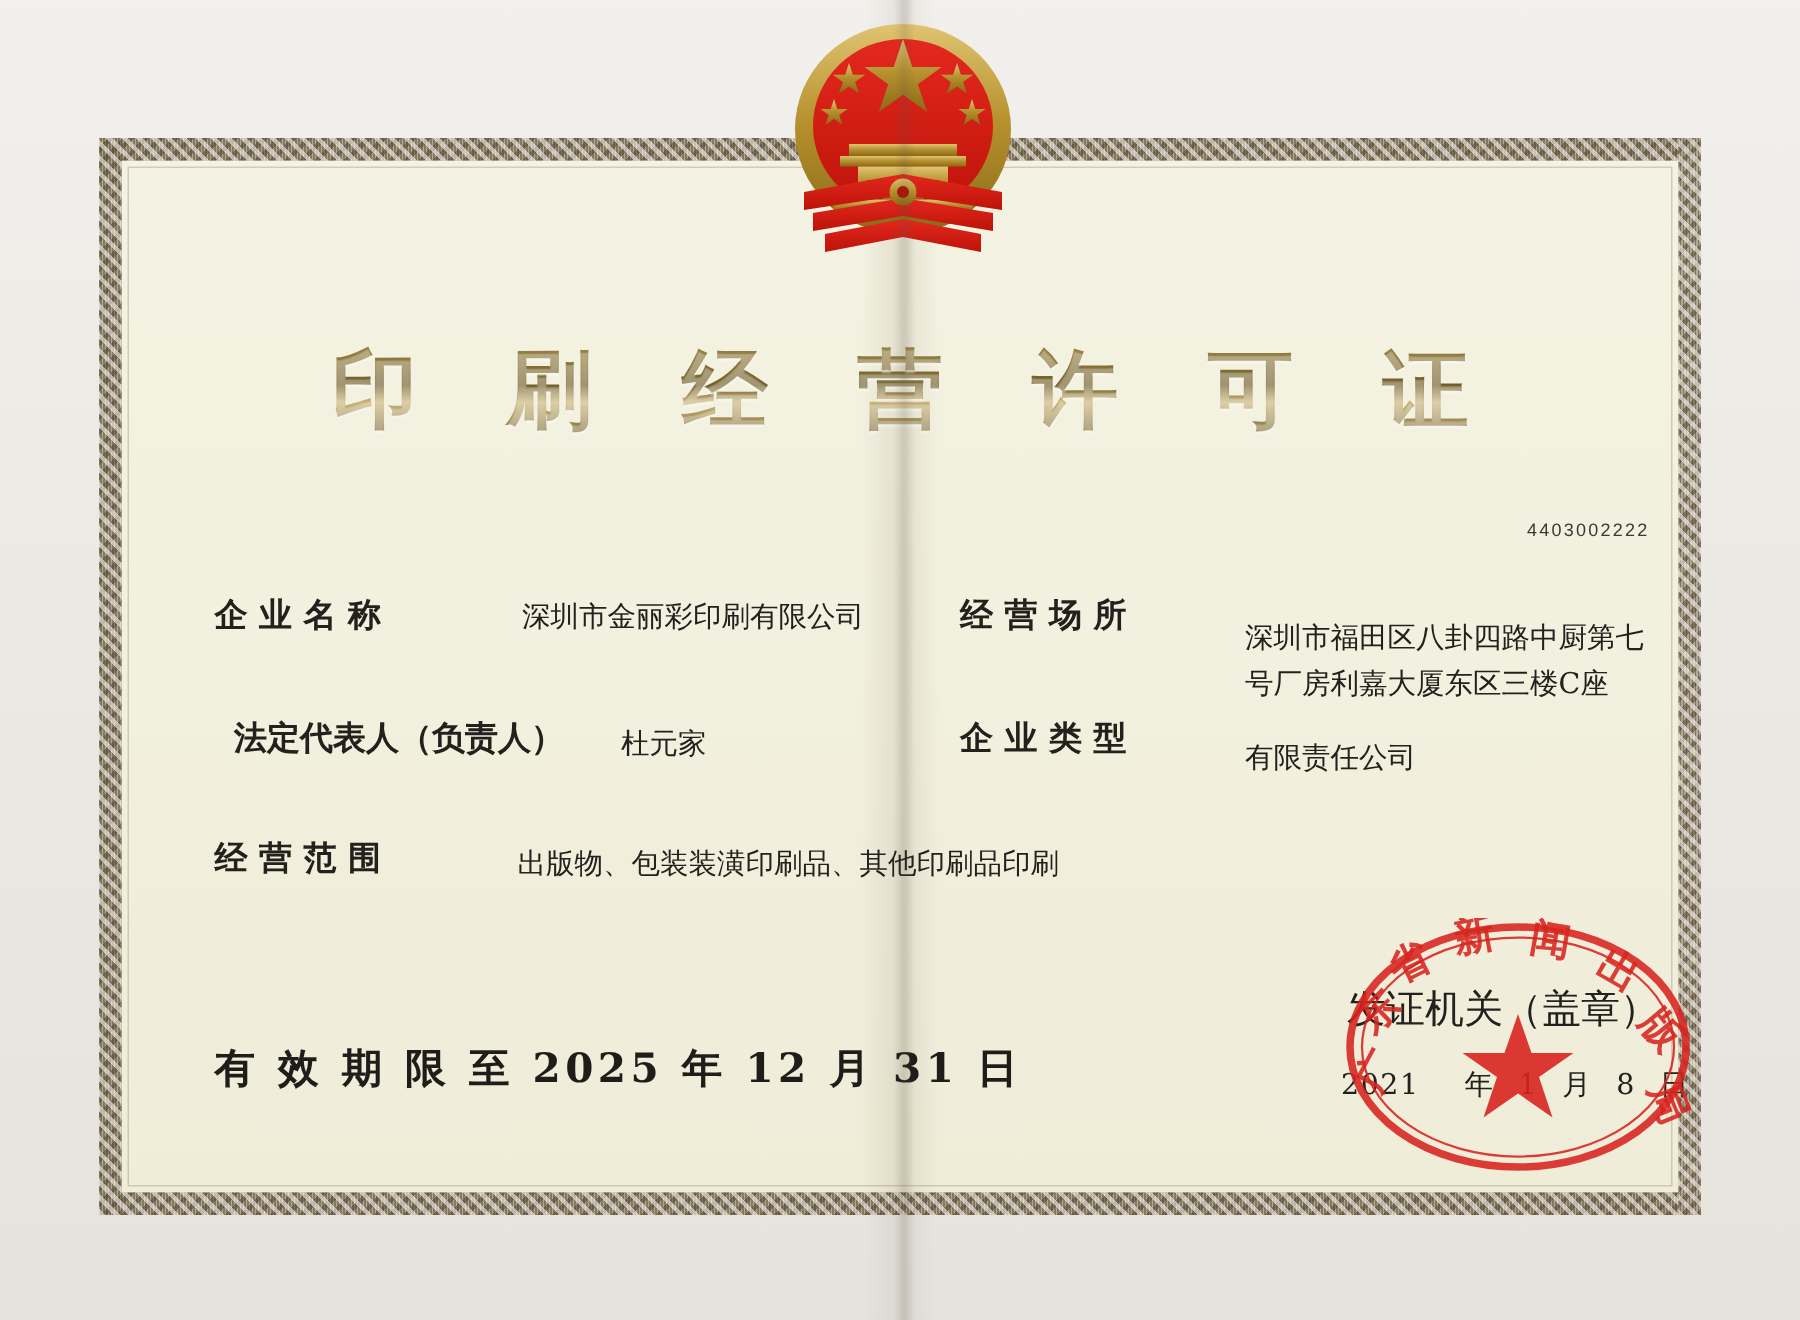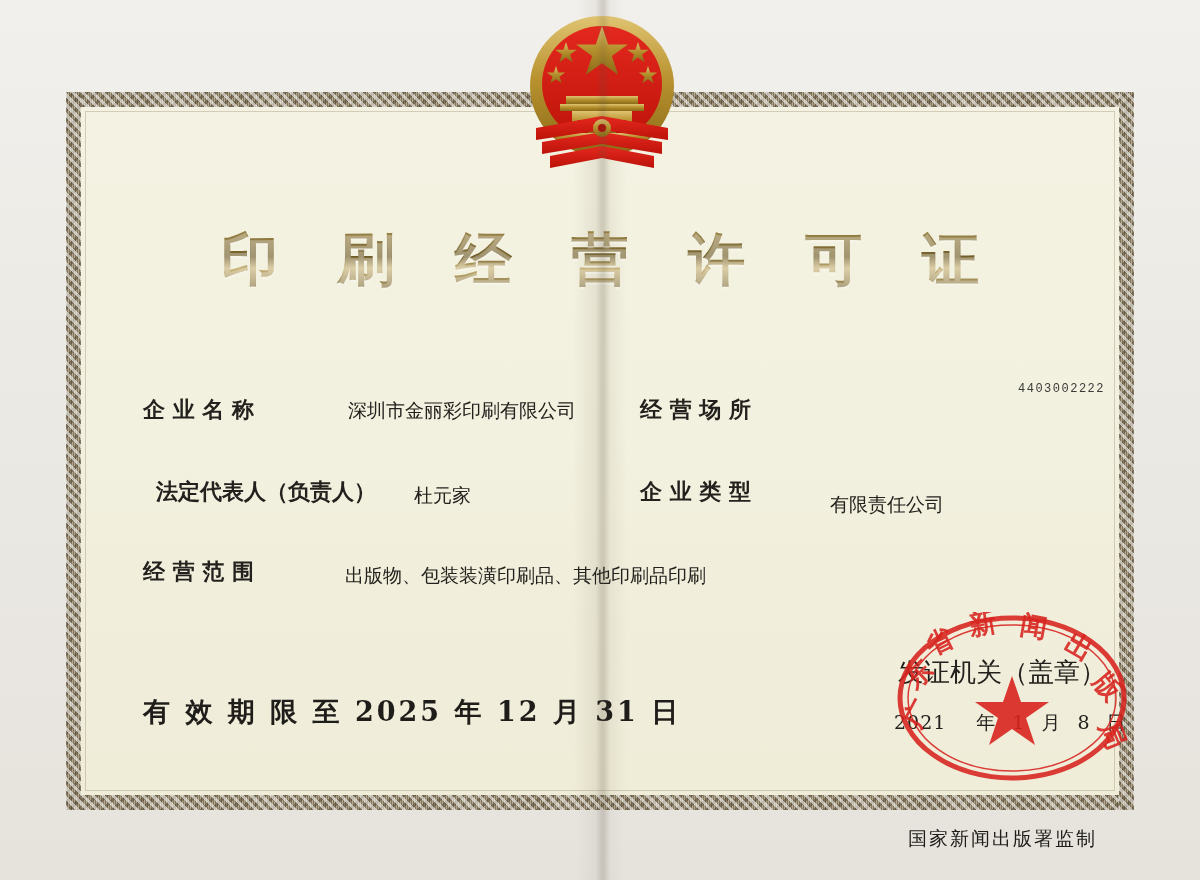--- a/index.html
+++ b/index.html
@@ -112,25 +112,24 @@
     white-space: nowrap;
   }
   .cert-no-line .paren { font-size: 21px; }
   .cert-no-line .prov  { font-size: 13px; vertical-align: 2px; padding: 0 12px; }
   .cert-no-line .tail  { padding-left: 54px; }
 
   .cert-no-digits {
     position: absolute;
     left: 1018px;
     top: 346px;
-    font-family: Liberation Mono, monospace;
+    font-family: Liberation Sans, sans-serif;
     font-size: 12px;
     letter-spacing: 1.5px;
     color: #3a3a38;
-    margin-top: 36px;
   }
 
   
   .field-label {
     position: absolute;
     font-family: "DejaVu Serif", "Liberation Serif", serif;
     font-weight: bold;
     font-size: 22px;
     color: #23211d;
     white-space: nowrap;
@@ -296,20 +295,21 @@
   <div class="field-label" id="lbl-company">企 业 名 称</div>
   <div class="field-value" id="val-company">深圳市金丽彩印刷有限公司</div>
 
   <div class="field-label" id="lbl-legal">法定代表人（负责人）</div>
   <div class="field-value" id="val-legal">杜元家</div>
 
   <div class="field-label" id="lbl-scope">经 营 范 围</div>
   <div class="field-value" id="val-scope">出版物、包装装潢印刷品、其他印刷品印刷</div>
 
   <div class="field-label" id="lbl-premises">经 营 场 所</div>
+  <div class="field-value wrap" id="val-premises">深圳市福田区八卦四路中厨第七号厂房利嘉大厦东区三楼C座</div>
 
   <div class="field-label" id="lbl-enttype">企 业 类 型</div>
   <div class="field-value" id="val-enttype">有限责任公司</div>
 
   <div id="validity">有 效 期 限 至 2025 年 12 月 31 日</div>
 
   <div id="issuer-label">发证机关（盖章）</div>
   <div id="issue-date">
     <span>2021</span><span class="gap"></span><span>年</span><span class="gap-sm"></span><span>1</span><span class="gap-sm"></span><span>月</span><span class="gap-sm"></span><span>8</span><span class="gap-sm"></span><span>日</span>
   </div>
@@ -327,16 +327,15 @@
         <text transform="translate(38,44) rotate(-26)">省</text>
         <text transform="translate(78,23) rotate(-10)">新</text>
         <text transform="translate(126,21) rotate(10)">闻</text>
         <text transform="translate(170,36) rotate(30)">出</text>
         <text transform="translate(199,70) rotate(50)">版</text>
         <text transform="translate(206,114) rotate(68)">局</text>
       </g>
     </svg>
   </div>
 
-  <div id="footer">国家新闻出版署监制</div>
 
   <div class="fold"></div>
 </div>
 
 </body></html>

